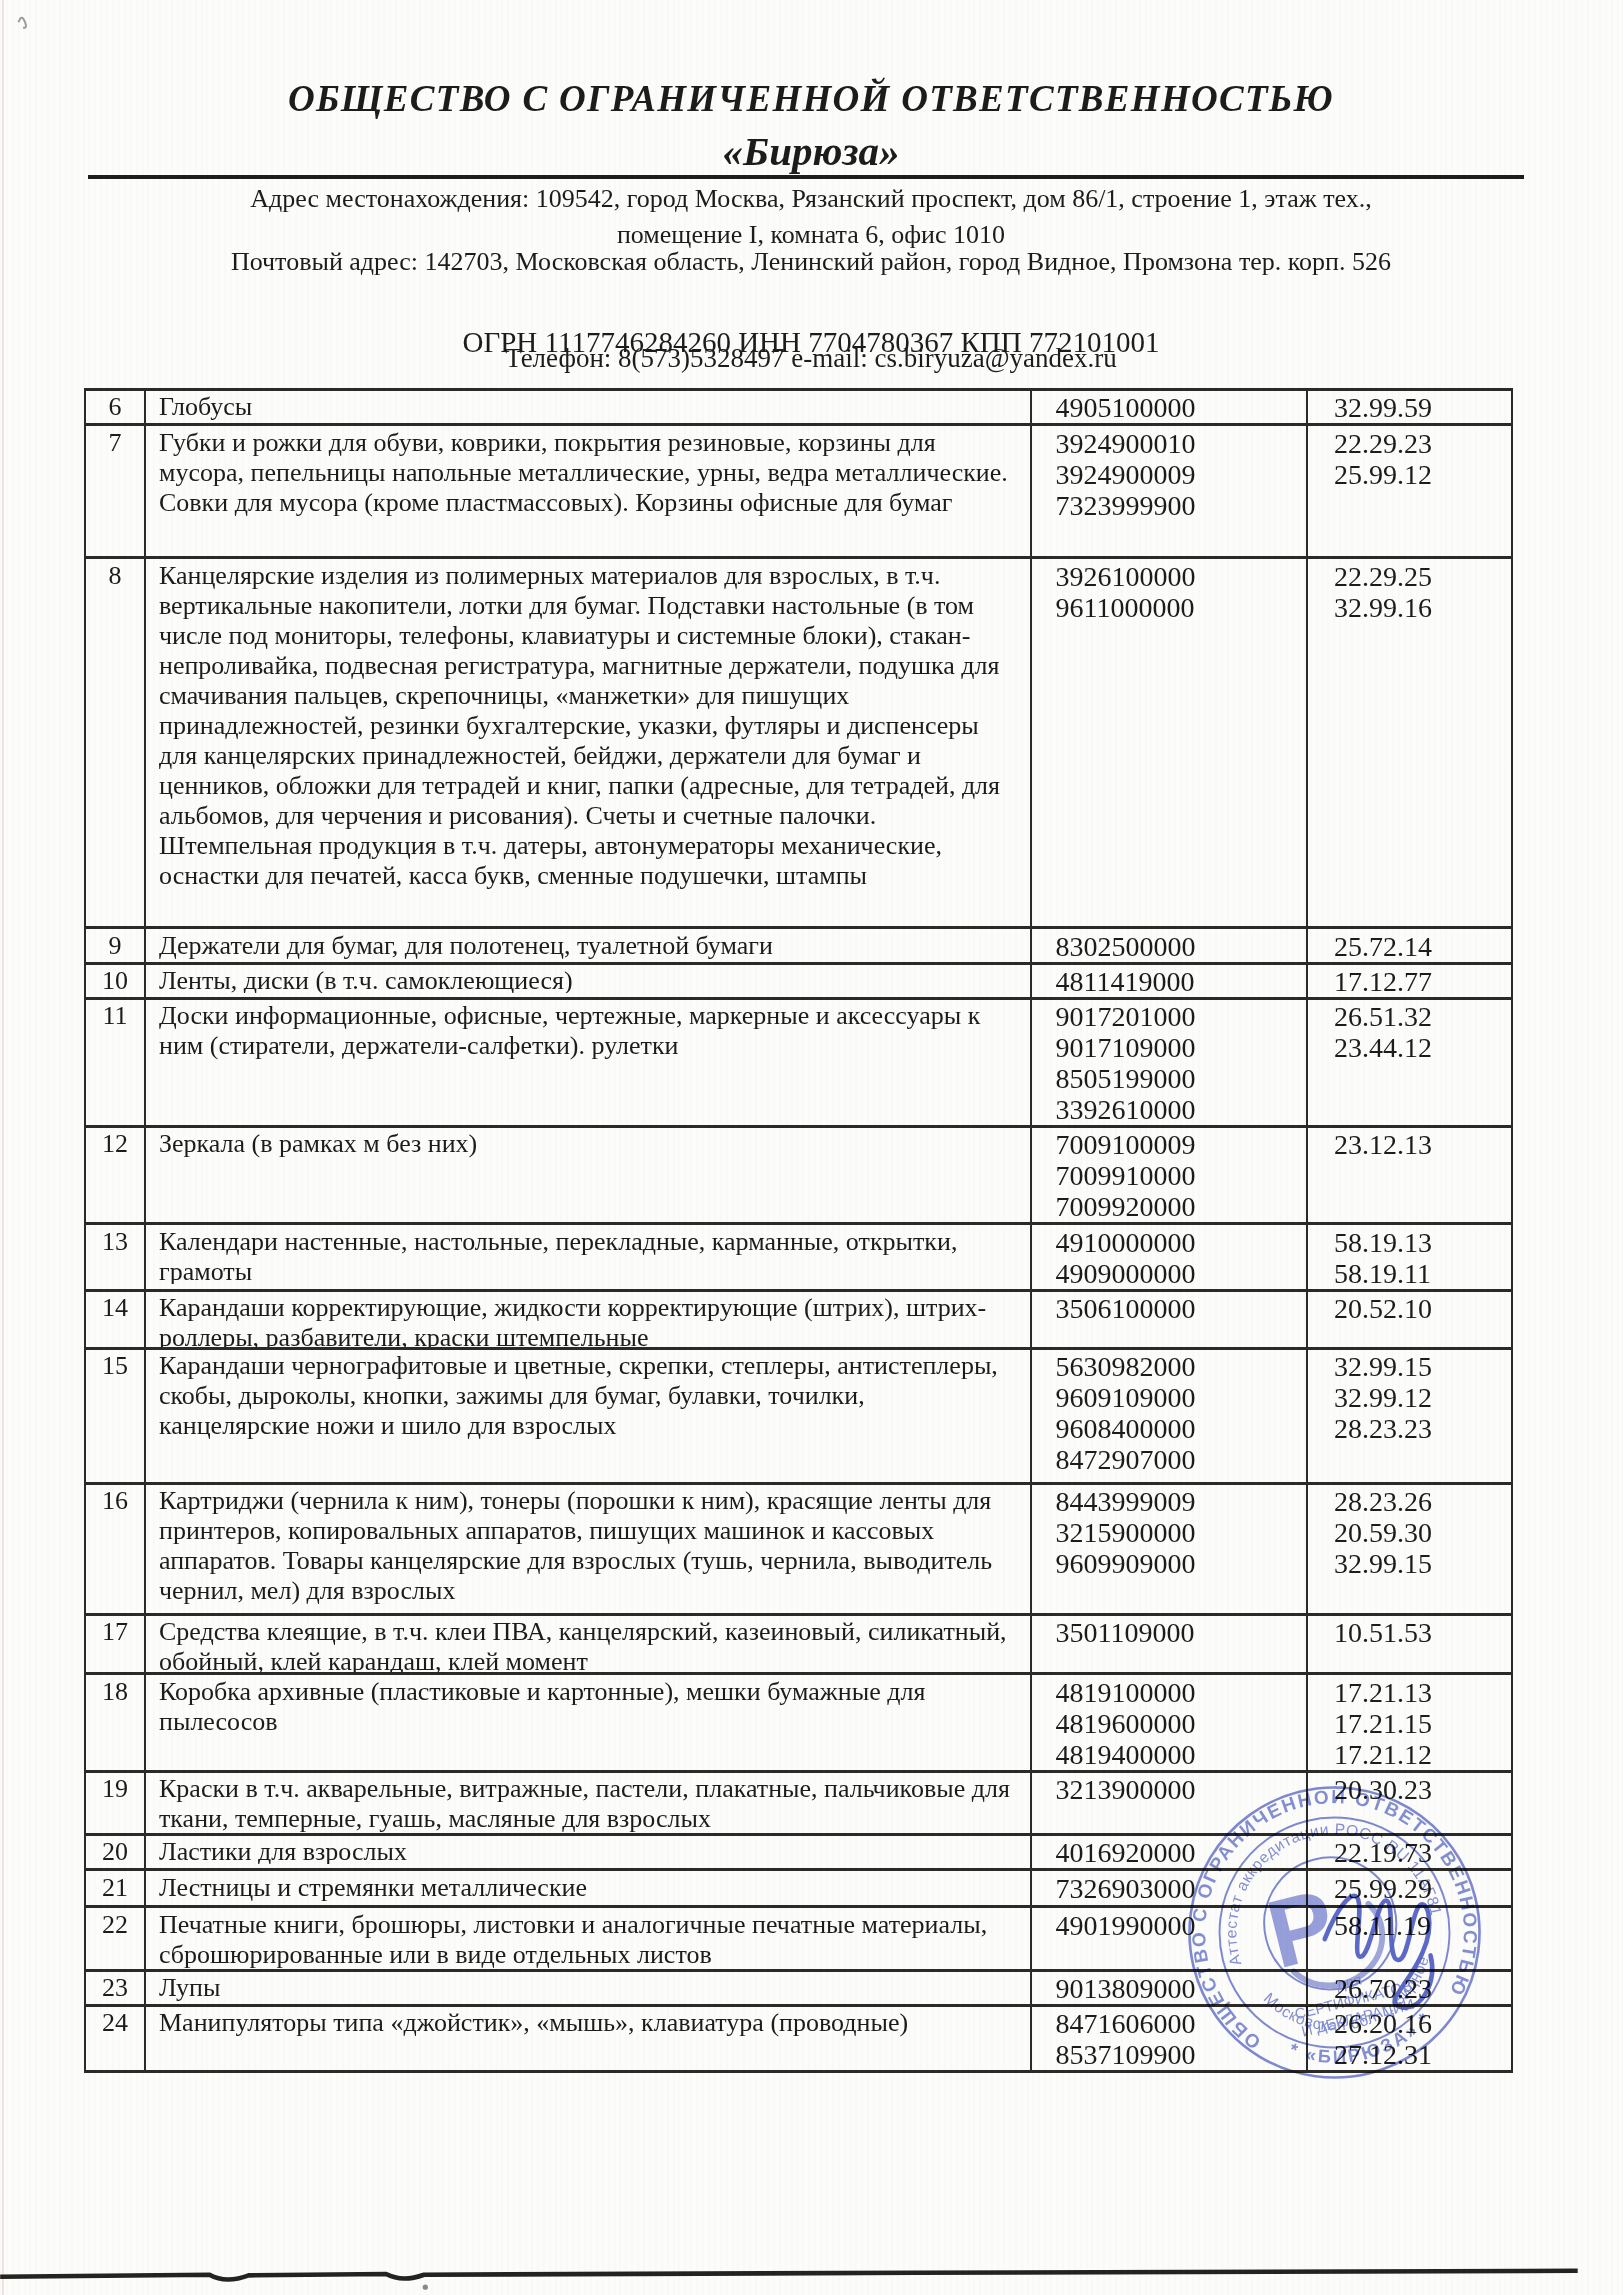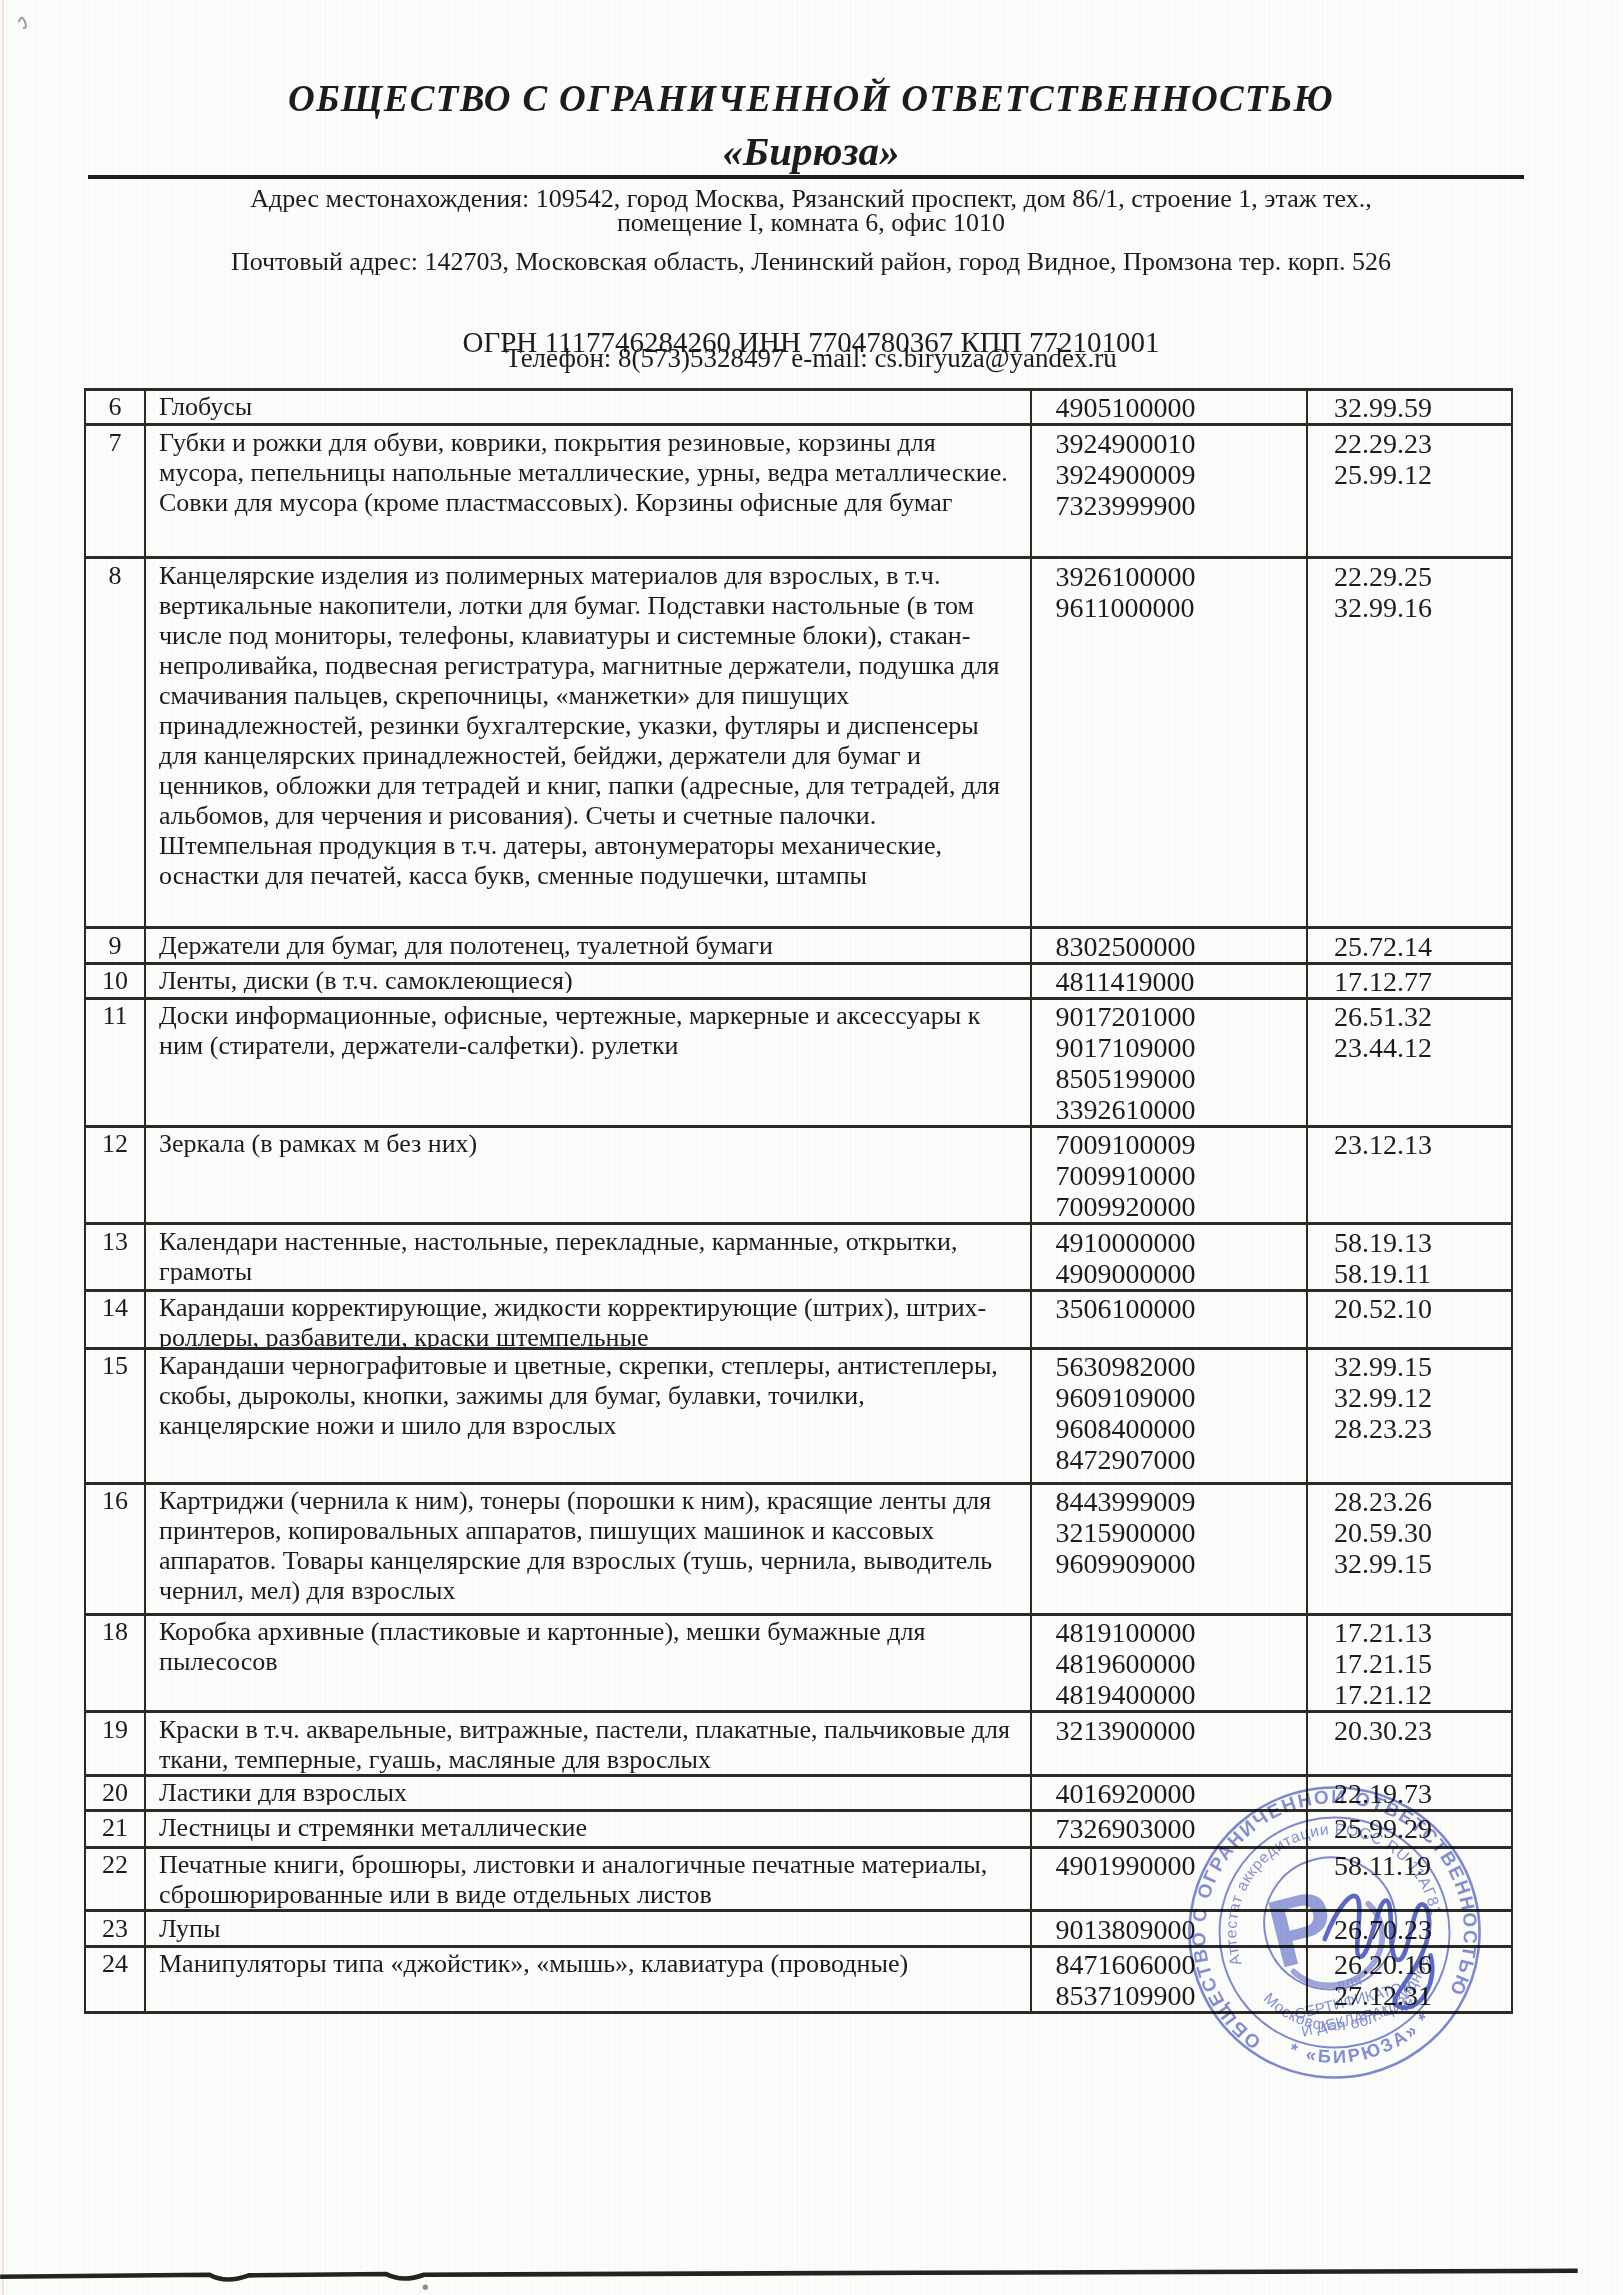--- a/index.html
+++ b/index.html
@@ -8,21 +8,21 @@
     background:#fcfcfa;
     background-image:repeating-linear-gradient(90deg, rgba(210,214,218,.07) 0 2px, rgba(255,255,255,0) 2px 5.9px);
     font-family:"Liberation Serif","DejaVu Serif",serif;
     color:#1c1c1a;overflow:hidden;padding-left:44px;
   }
   .hdr-line{position:absolute;left:26px;width:1570px;text-align:center;white-space:nowrap;}
   .org-type{top:77px;font-size:37px;font-weight:bold;font-style:italic;letter-spacing:1.3px;}
   .org-name{top:127px;font-size:41px;font-weight:bold;font-style:italic;}
   .header-rule{position:absolute;left:88px;top:175px;width:1436px;height:3.9px;background:#1d1d1b;}
   .addr1{top:184px;font-size:26px;}
-  .addr2{top:208px;font-size:26px;}
+  .addr2{top:220px;font-size:26px;}
   .addr3{top:247px;font-size:26px;}
   .reg-line{top:326px;font-size:29px;}
   .contact-line{top:343px;font-size:27px;}
 
   table.codes{
     position:absolute;left:84px;top:388px;width:1427px;
     border-collapse:collapse;table-layout:fixed;
     border:2.6px solid #23231f;
   }
   table.codes td{
@@ -211,20 +211,32 @@
           </td>
           <td class="cell-code">
             <div class="code-line">8443999009</div>
             <div class="code-line">3215900000</div>
             <div class="code-line">9609909000</div>
           </td>
           <td class="cell-okpd">
             <div class="okpd-line">28.23.26</div>
             <div class="okpd-line">20.59.30</div>
             <div class="okpd-line">32.99.15</div>
+          </td>
+        </tr>
+        <tr style="height: 59px;">
+          <td class="cell-num">17</td>
+          <td class="cell-desc">
+            <div class="clamp" style="max-height: 55px;">Средства клеящие, в т.ч. клеи ПВА, канцелярский, казеиновый, силикатный, обойный, клей карандаш, клей момент</div>
+          </td>
+          <td class="cell-code">
+            <div class="code-line">3501109000</div>
+          </td>
+          <td class="cell-okpd">
+            <div class="okpd-line">10.51.53</div>
           </td>
         </tr>
         <tr style="height: 96px;">
           <td class="cell-num">18</td>
           <td class="cell-desc">
             <div class="clamp" style="max-height: 92px;">Коробка архивные (пластиковые и картонные), мешки бумажные для пылесосов</div>
           </td>
           <td class="cell-code">
             <div class="code-line">4819100000</div>
             <div class="code-line">4819600000</div>

